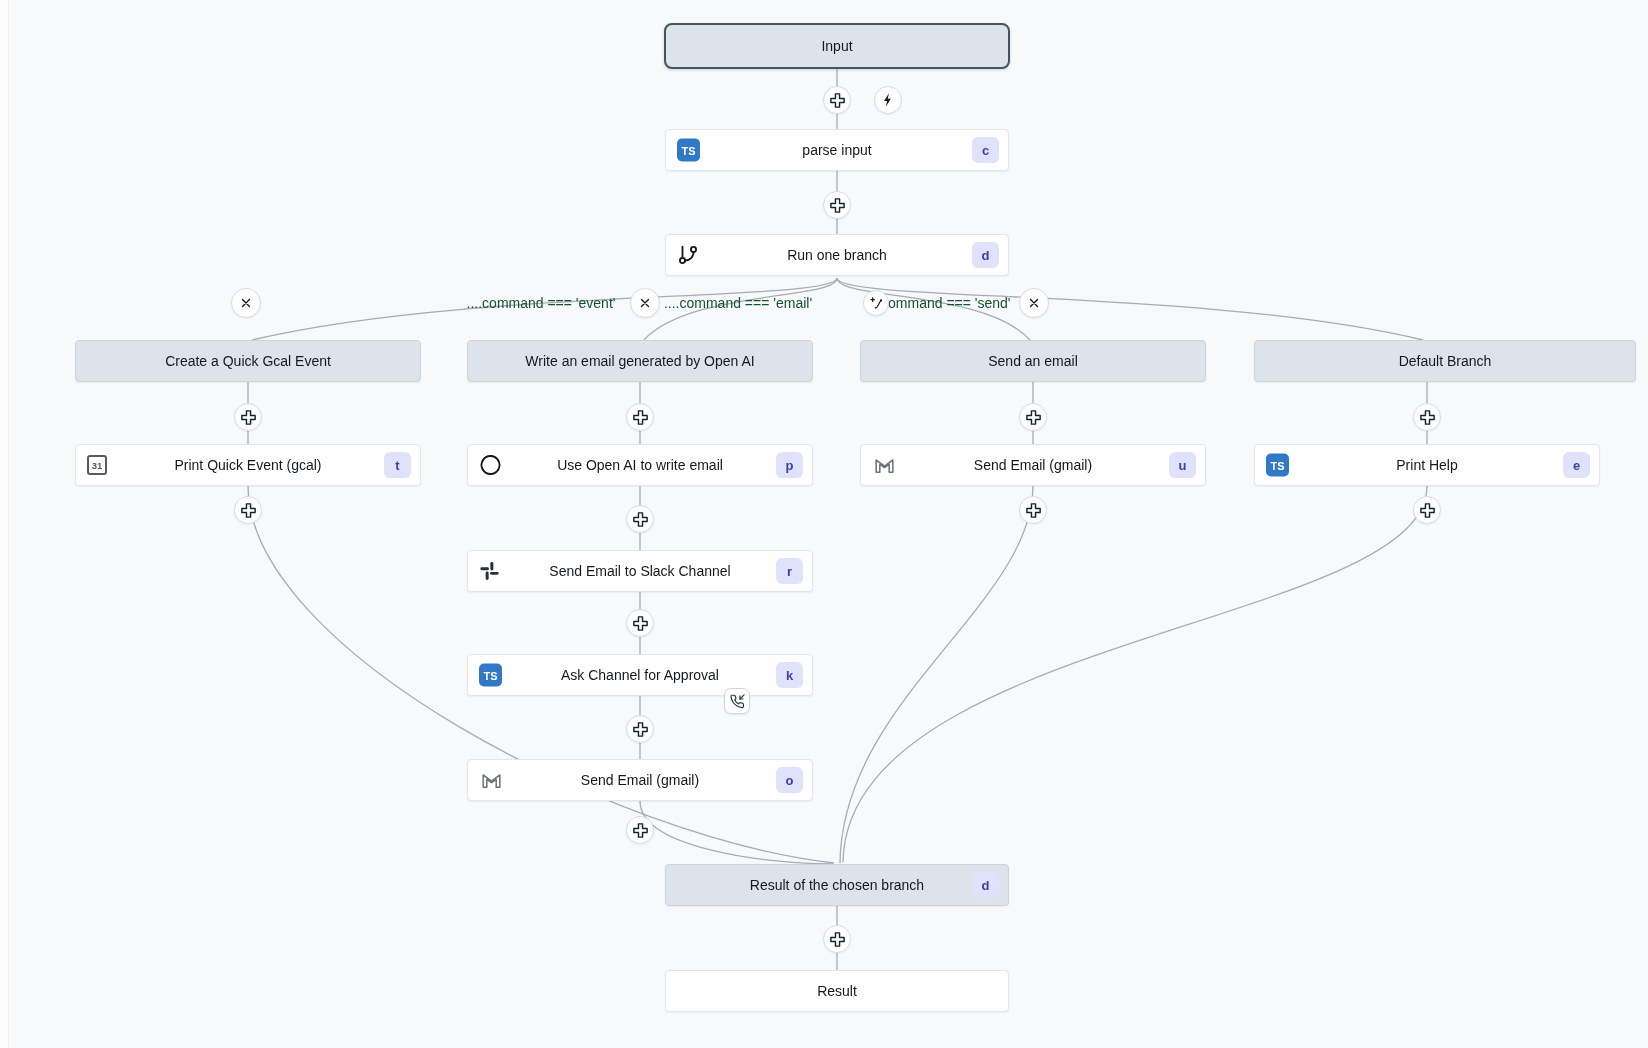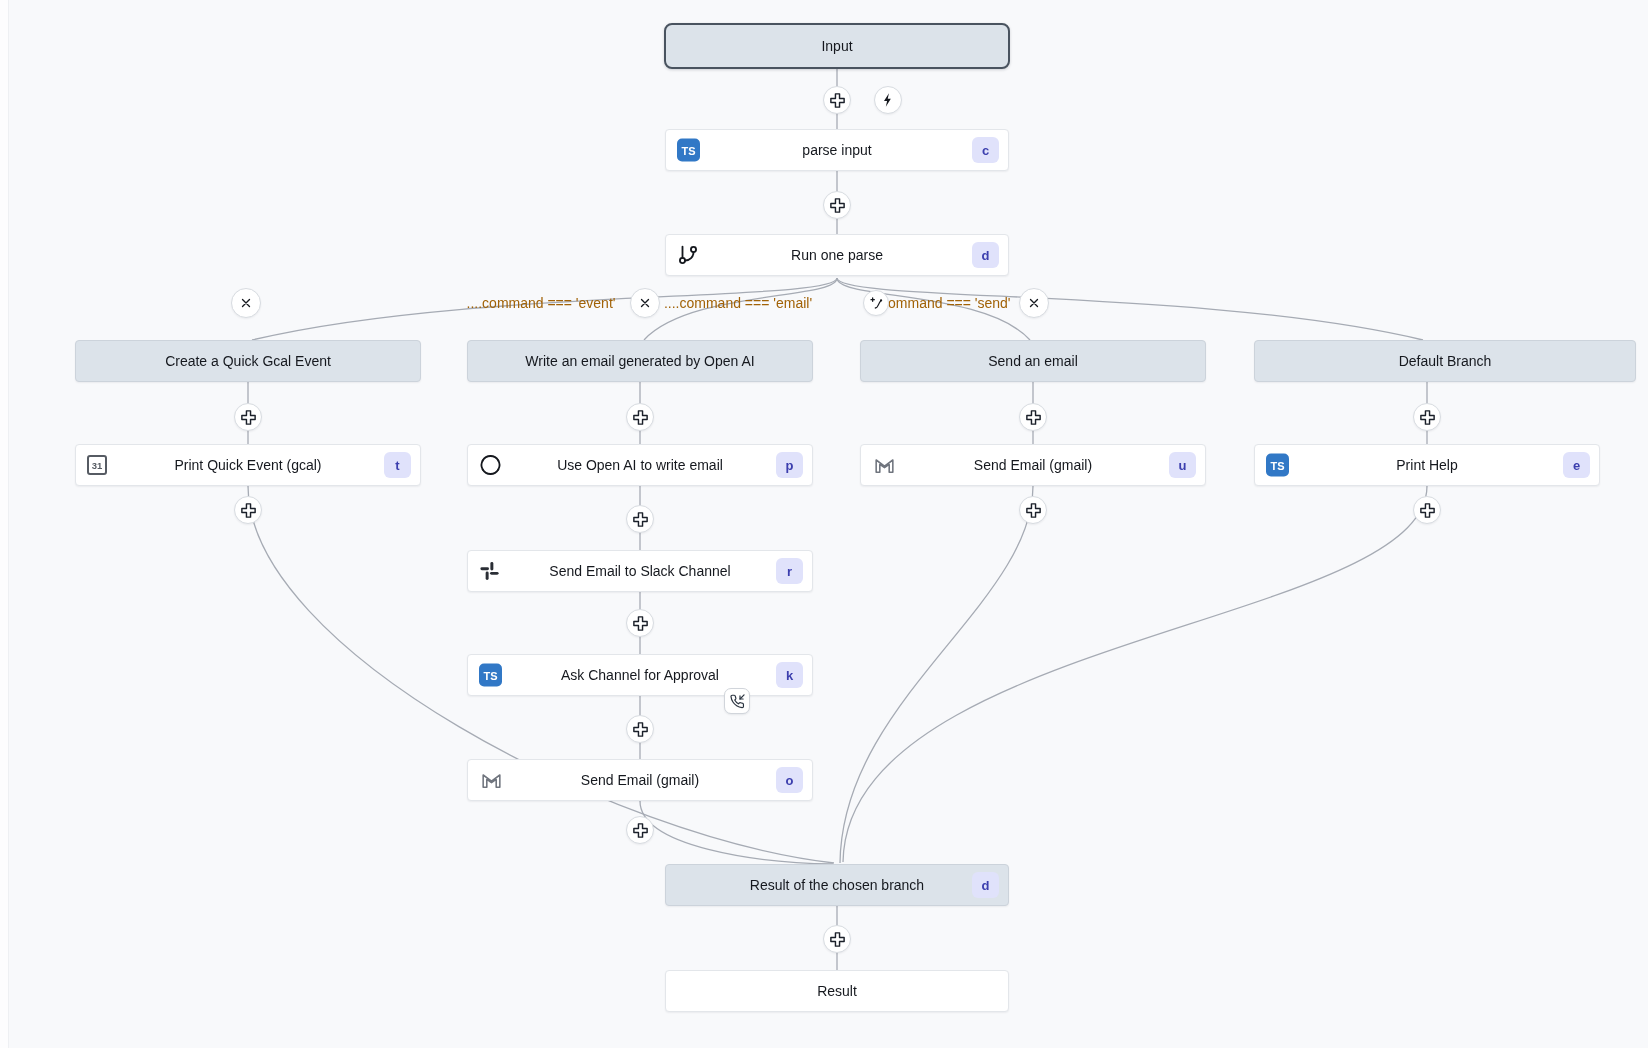--- a/index.html
+++ b/index.html
@@ -55,21 +55,21 @@
   .plus-btn{width:28px;height:28px;}
   .x-btn{width:30px;height:30px;}
   .mini-btn{width:26px;height:26px;}
   .phone-btn{
     position:absolute;z-index:4;width:26px;height:26px;border-radius:7px;background:#fff;
     border:1px solid #d1d5db;display:flex;align-items:center;justify-content:center;
     box-shadow:0 1px 2px rgba(16,24,40,.08);cursor:pointer;box-sizing:border-box;
   }
   .cond-label{
     position:absolute;z-index:2;transform:translate(-50%,-50%);
-    font-size:14px;color:#a16207;white-space:nowrap;
+    font-size:14px;color:#14532d;white-space:nowrap;
   }
 </style>
 </head>
 <body>
 
 <div class="canvas">
 
   <svg class="edges" width="1648" height="1048" viewBox="0 0 1648 1048">
     <g fill="none" stroke="#a6abb4" stroke-width="1.3">
       <path d="M837 69 V129"></path>
@@ -122,21 +122,21 @@
 
   <div class="node" style="left:665px;top:234px;width:344px">
     <span class="icon-slot">
       <svg width="22" height="22" viewBox="0 0 24 24" fill="none" stroke="#15181e" stroke-width="2" stroke-linecap="round">
         <line x1="6" y1="3" x2="6" y2="15"></line>
         <circle cx="18" cy="6" r="2.8"></circle>
         <circle cx="6" cy="18" r="2.8"></circle>
         <path d="M18 9a9 9 0 0 1-9 9"></path>
       </svg>
     </span>
-    <span class="label">Run one parse</span>
+    <span class="label">Run one branch</span>
     <span class="badge">d</span>
   </div>
 
   <div class="circle-btn x-btn" style="left:231px;top:288px">
     <svg width="14" height="14" viewBox="0 0 20 20">
       <path d="M5 5l10 10M15 5L5 15" stroke="#15181e" stroke-width="1.9" stroke-linecap="round"></path>
     </svg>
   </div>
   <div class="cond-label" style="left:541px;top:303px">....command === 'event'</div>
   <div class="circle-btn x-btn" style="left:630px;top:288px">

